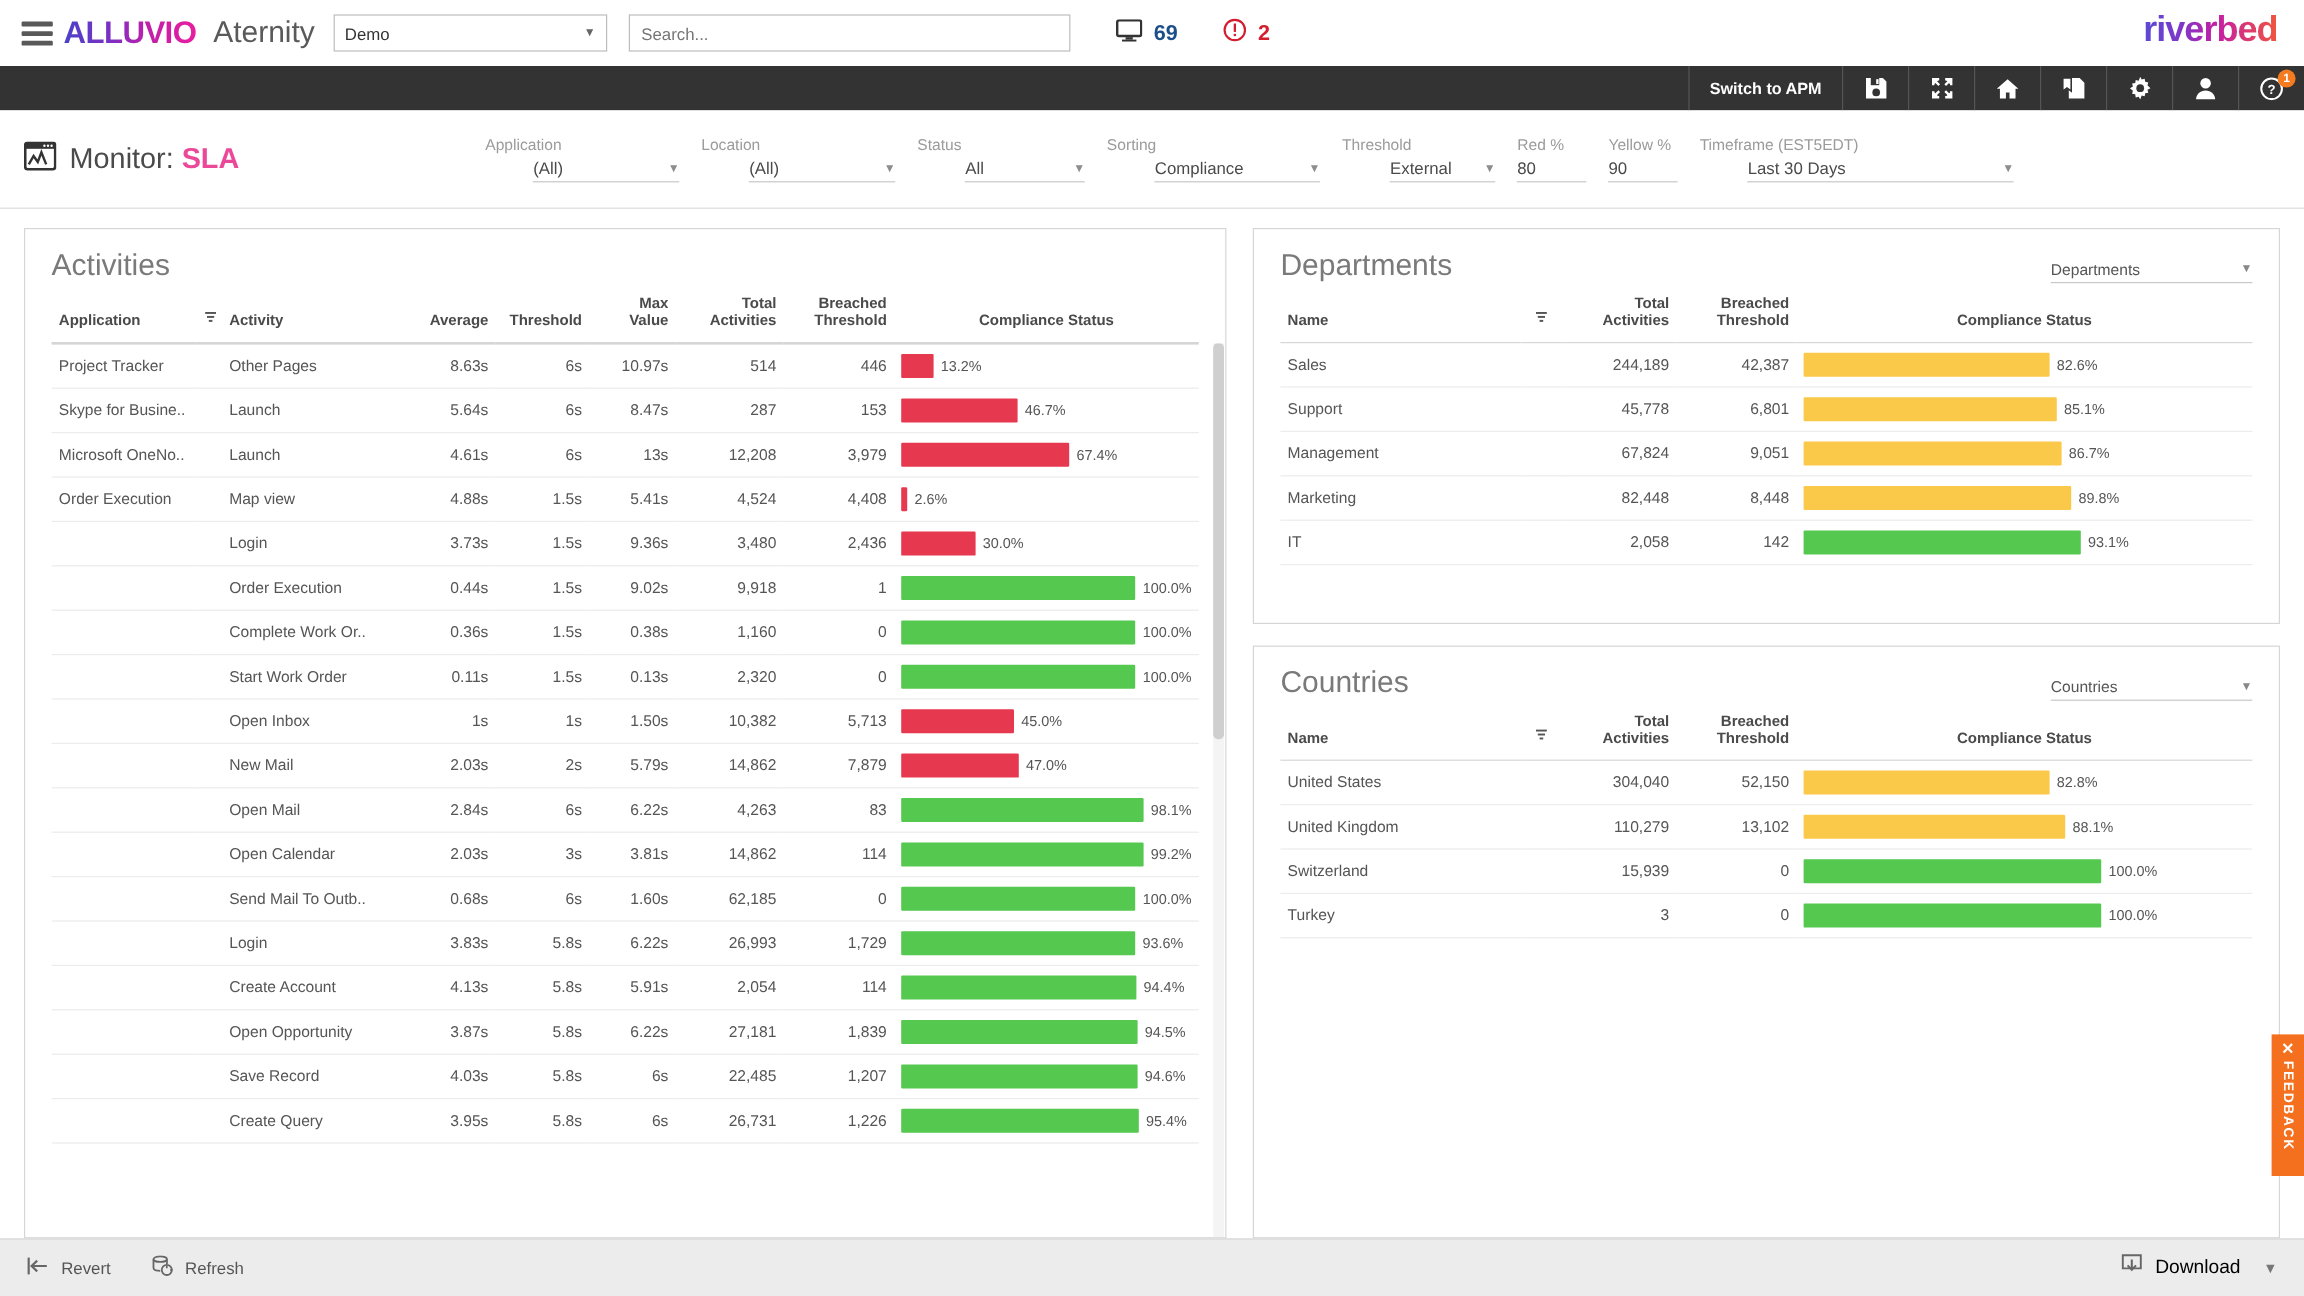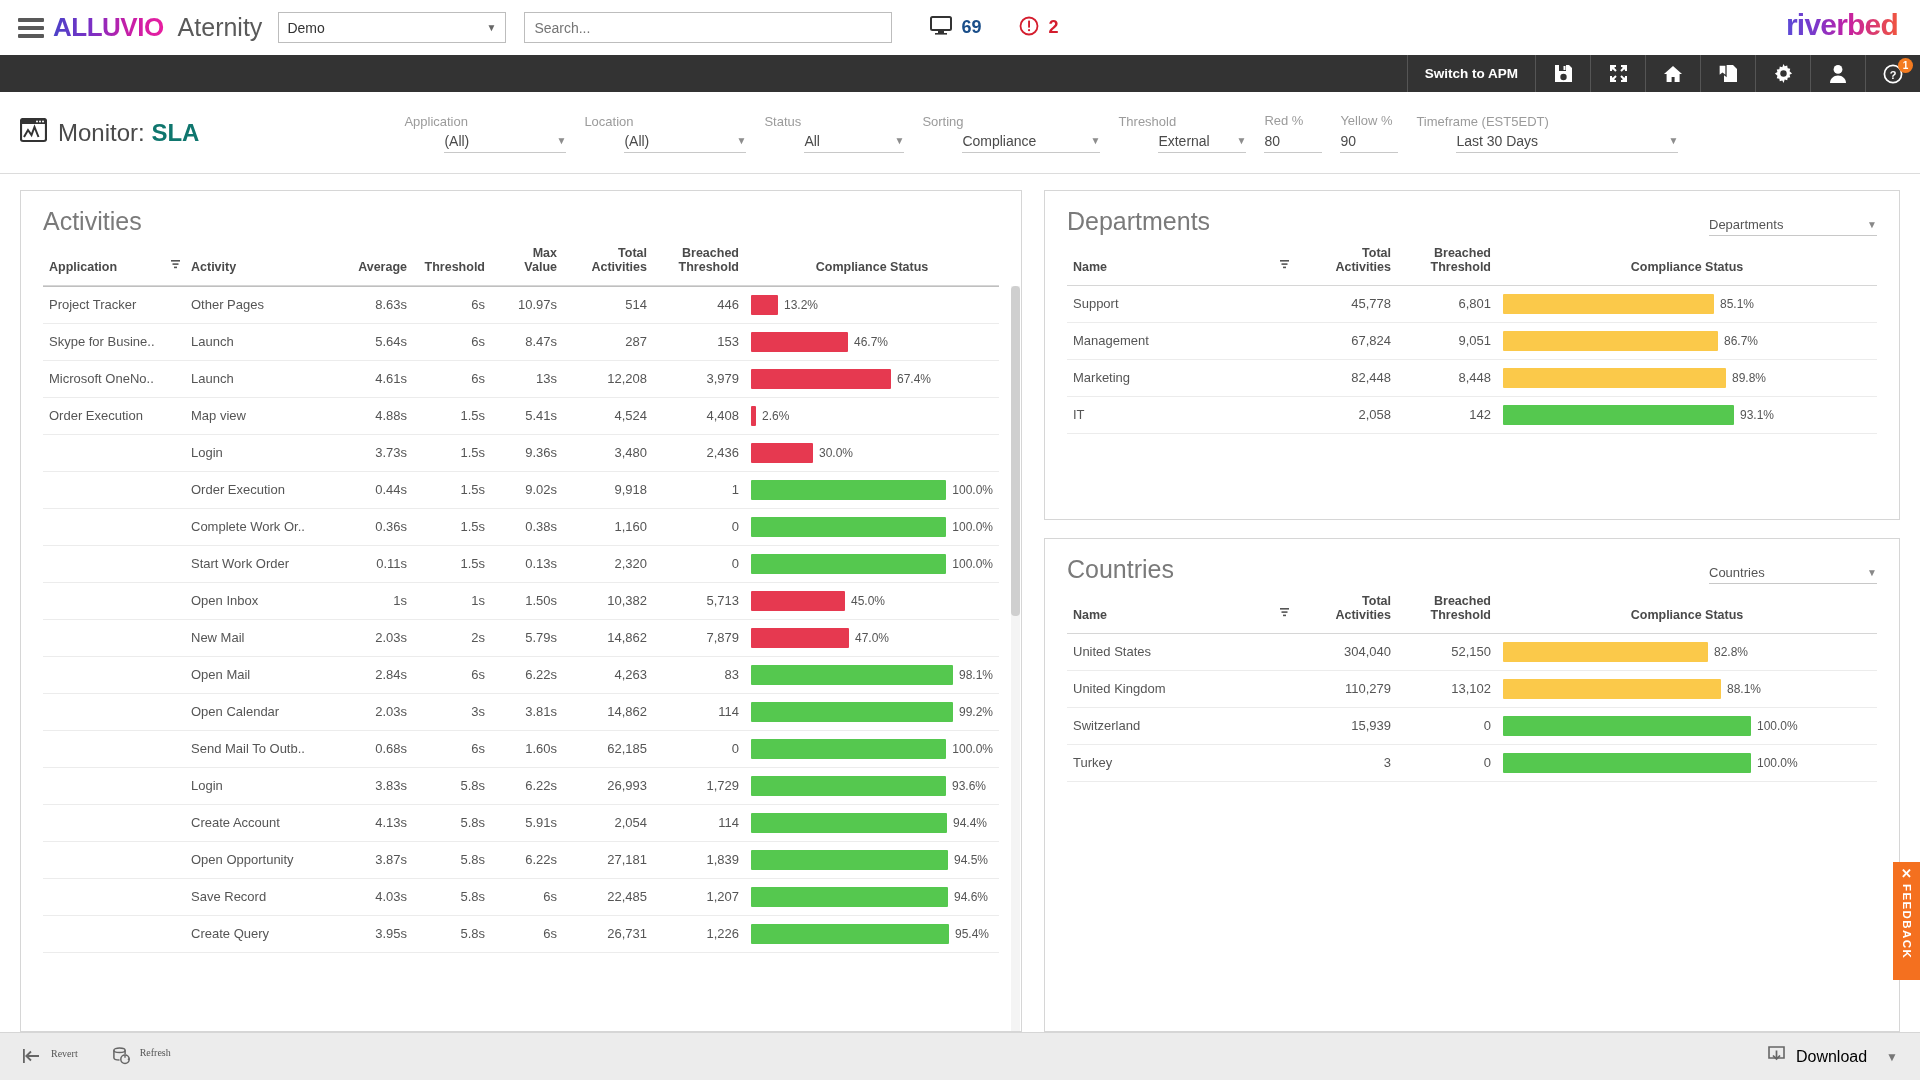--- a/index.html
+++ b/index.html
@@ -67,21 +67,21 @@
     border-radius: 50%; display: flex; align-items: center; justify-content: center;
   }
 
   
   .filterbar {
     height: 82px; background: #fff; display: flex; align-items: center;
     border-bottom: 1px solid #dcdcdc; padding-left: 20px; position: relative;
   }
   .page-title { display: flex; align-items: center; gap: 11px; }
   .page-title .txt { font-size: 24px; color: #4a4a4a; font-weight: 300; }
-  .page-title .txt b { font-weight: bold; color: #0f766e; }
+  .page-title .txt b { font-weight: bold; color: #ec4899; }
   .filters { display: flex; align-items: flex-end; margin-left: 205px; gap: 0; }
   .filt { margin-right: 18px; }
   .filt-label { font-size: 13px; color: #9b9b9b; margin-bottom: 4px; }
   .filt-val {
     font-size: 14px; color: #4a4a4a; border-bottom: 1px solid #c8c8c8;
     padding-bottom: 3px; display: flex; align-items: center;
     justify-content: space-between; cursor: pointer; margin-left: 40px;
   }
   .filt-val .cv { color: #8d8d8d; font-size: 10px; margin-left: 8px; }
   .w-app { width: 122px; } .w-loc { width: 122px; } .w-st { width: 100px; }
@@ -159,22 +159,22 @@
     letter-spacing: 1.4px;
   }
 
   
   .footer {
     position: absolute; left: 0; bottom: 0; width: 1920px; height: 48px;
     background: #ececec; border-top: 1px solid #d6d6d6;
     display: flex; align-items: center; padding: 0 22px;
   }
   .foot-btn {
-    display: flex; align-items: flex-start; gap: 9px; margin-right: 34px;
-    font-size: 10px; color: #555; cursor: pointer; font-family: Liberation Serif, serif;
+    display: flex; align-items: center; gap: 9px; margin-right: 34px;
+    font-size: 14px; color: #555; cursor: pointer;
   }
   .foot-right { margin-left: auto; display: flex; align-items: center; gap: 9px; }
 </style>
 </head>
 <body>
 
 <div class="topbar">
   <div class="hamburger">
     <span></span>
       <span></span>
@@ -737,20 +737,32 @@
                       <rect x="5" y="8.6" width="3" height="1.6" fill="#555"></rect>
                     </svg>
                 </span>
               </th>
               <th class="ta-r">Total<br>Activities</th>
               <th class="ta-r">Breached<br>Threshold</th>
               <th class="ta-c">Compliance Status</th>
             </tr>
           </thead>
           <tbody id="departments-body">
+              <tr>
+                <td class="ta-l">Sales</td>
+                <td></td>
+                <td class="ta-r">244,189</td>
+                <td class="ta-r">42,387</td>
+                <td>
+                  <div class="barcell">
+                    <div class="bar bar-yellow" style="width:205px"></div>
+                    <span class="barpct">82.6%</span>
+                  </div>
+                </td>
+              </tr>
               <tr>
                 <td class="ta-l">Support</td>
                 <td></td>
                 <td class="ta-r">45,778</td>
                 <td class="ta-r">6,801</td>
                 <td>
                   <div class="barcell">
                     <div class="bar bar-yellow" style="width:211px"></div>
                     <span class="barpct">85.1%</span>
                   </div>

